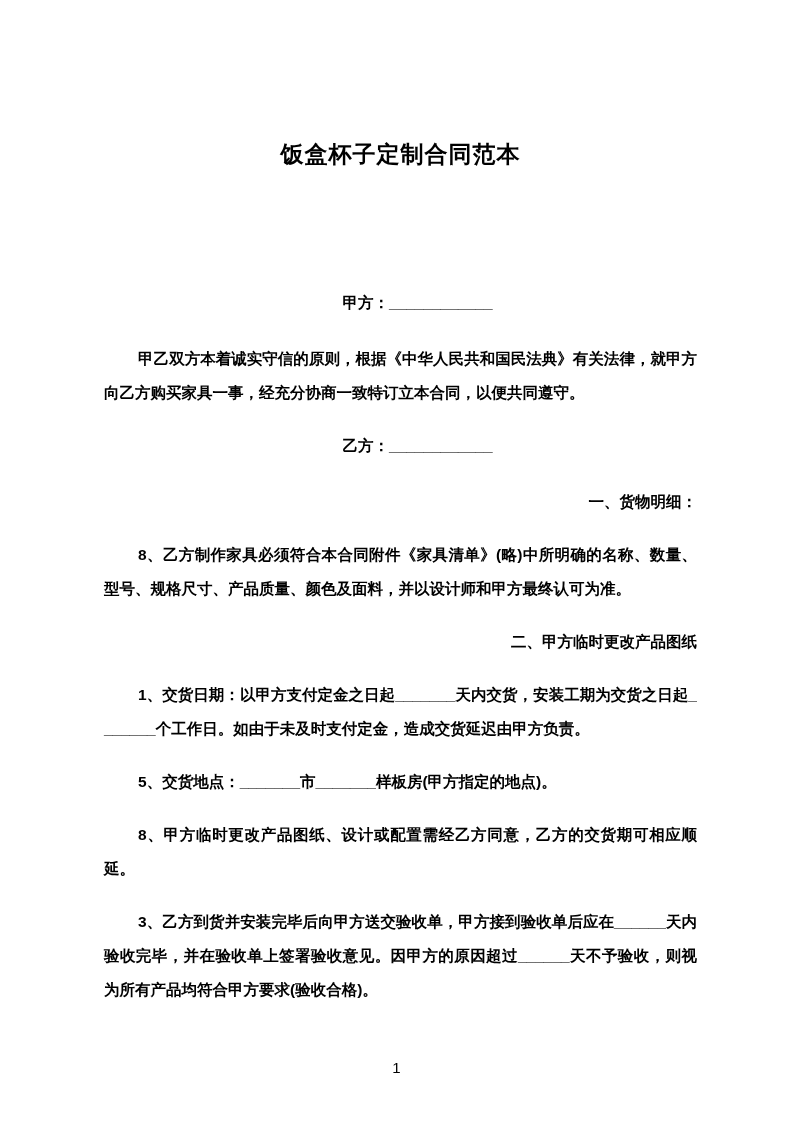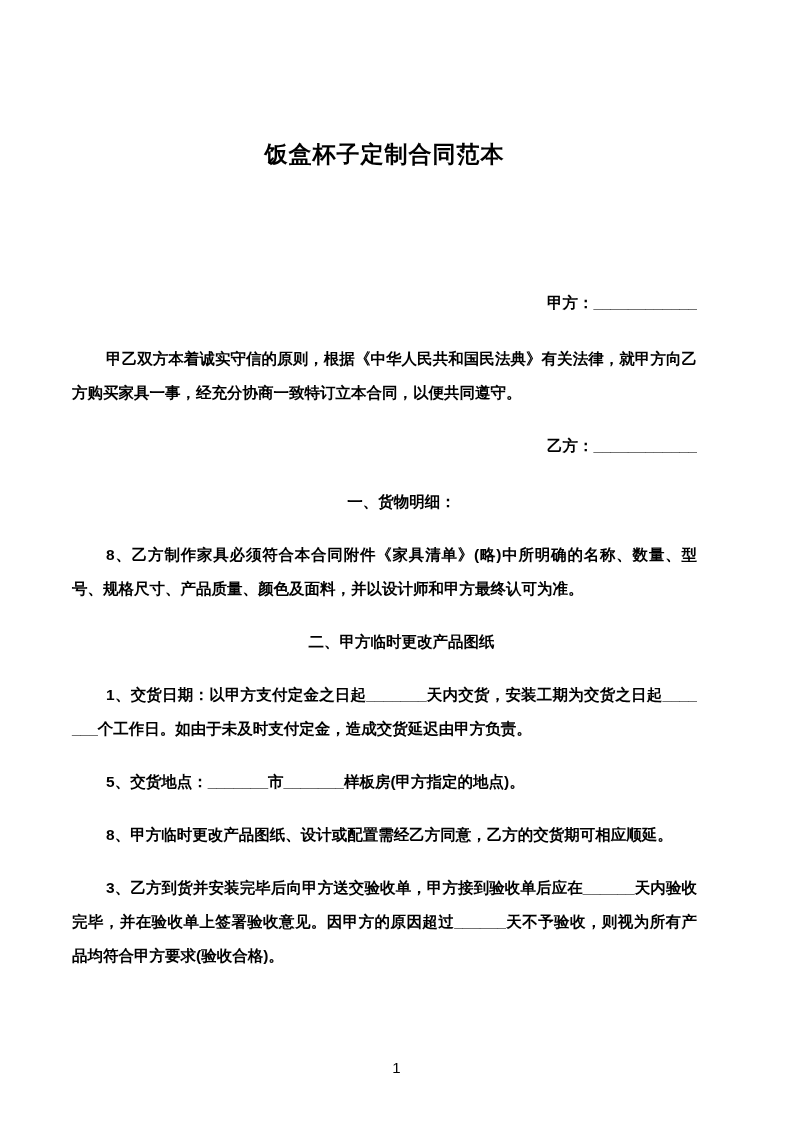--- a/index.html
+++ b/index.html
@@ -7,21 +7,21 @@
     padding: 0;
     background: #ffffff;
   }
   .page {
     position: relative;
     width: 793px;
     height: 1122px;
     margin: 0 auto;
     background: #ffffff;
     box-sizing: border-box;
-    padding: 138px 96px 0 72px;
+    padding: 138px 96px 0 104px;
     overflow: hidden;
     font-family: "Liberation Sans", "DejaVu Sans", sans-serif;
     color: #000000;
   }
   .doc-title {
     margin: 0 0 116px 0;
     text-align: center;
     font-size: 23px;
     font-weight: bold;
     line-height: 32px;
@@ -31,24 +31,24 @@
     margin: 0 0 19px 0;
     font-size: 15.5px;
     font-weight: bold;
     line-height: 34px;
     text-align: justify;
     text-indent: 2.2em;
     word-break: break-all;
   }
   .party-line {
     margin-bottom: 22px;
-    text-align: right;
+    text-align: center;
   }
   .section-heading {
-    text-align: center;
+    text-align: right;
   }
   .page-number {
     position: absolute;
     left: 0;
     bottom: 46px;
     width: 100%;
     text-align: center;
     font-size: 15px;
     font-weight: normal;
     color: #000000;

